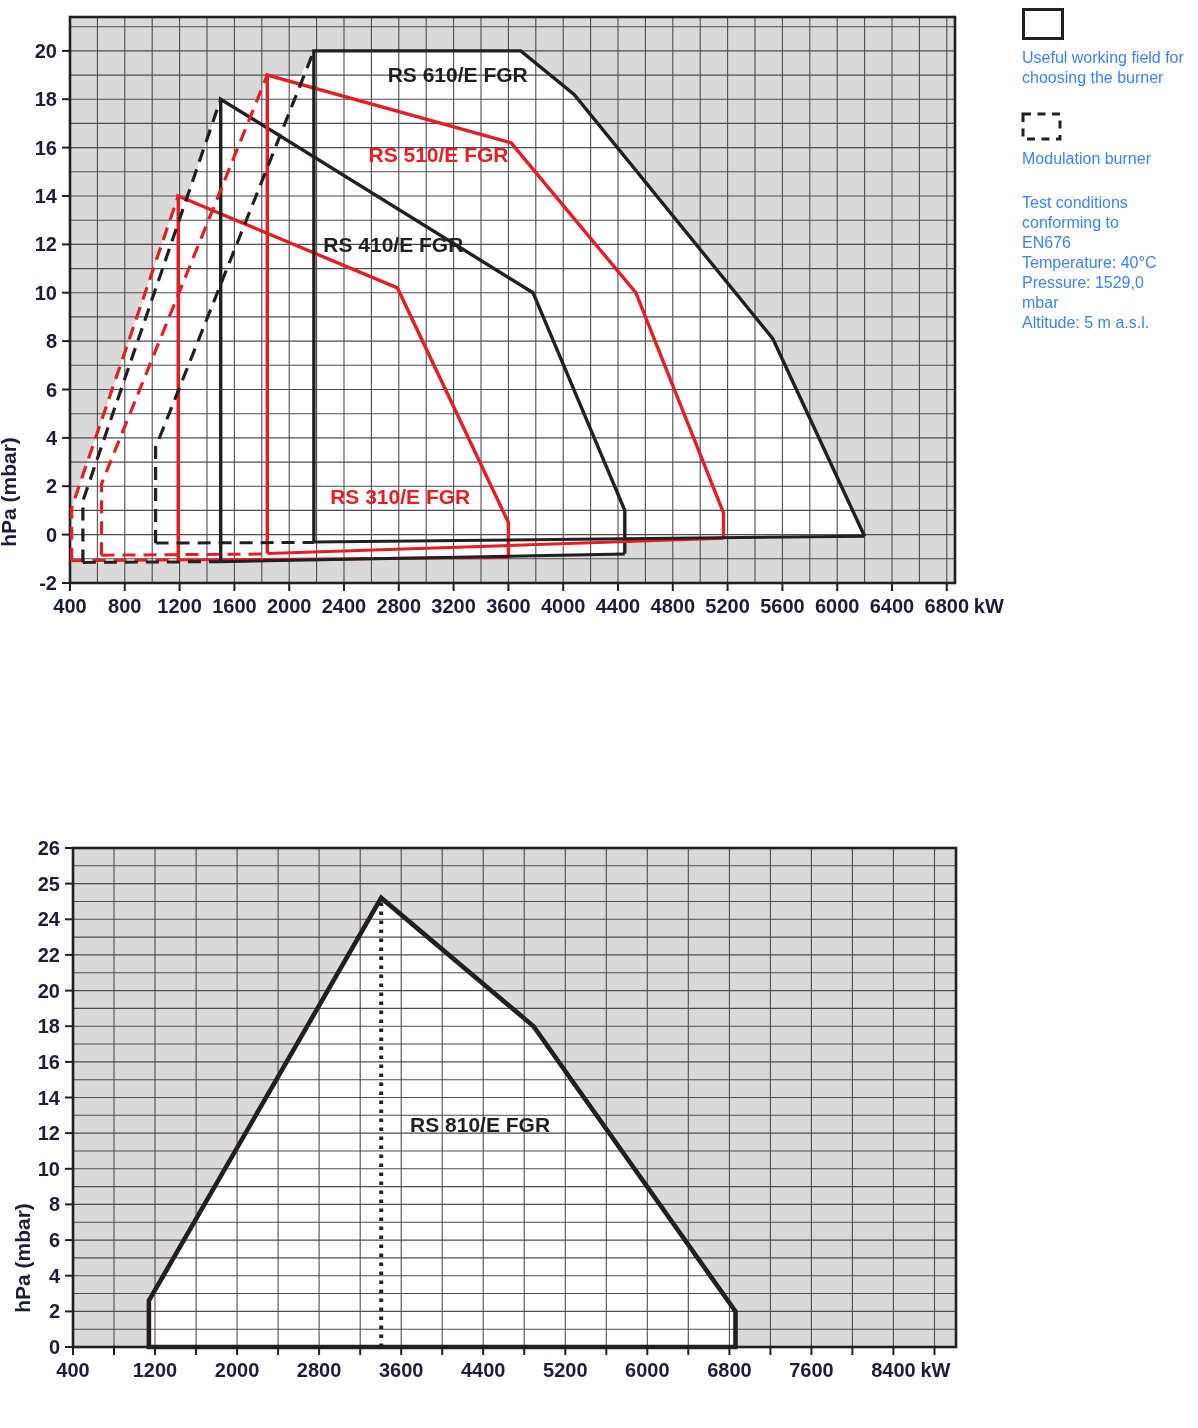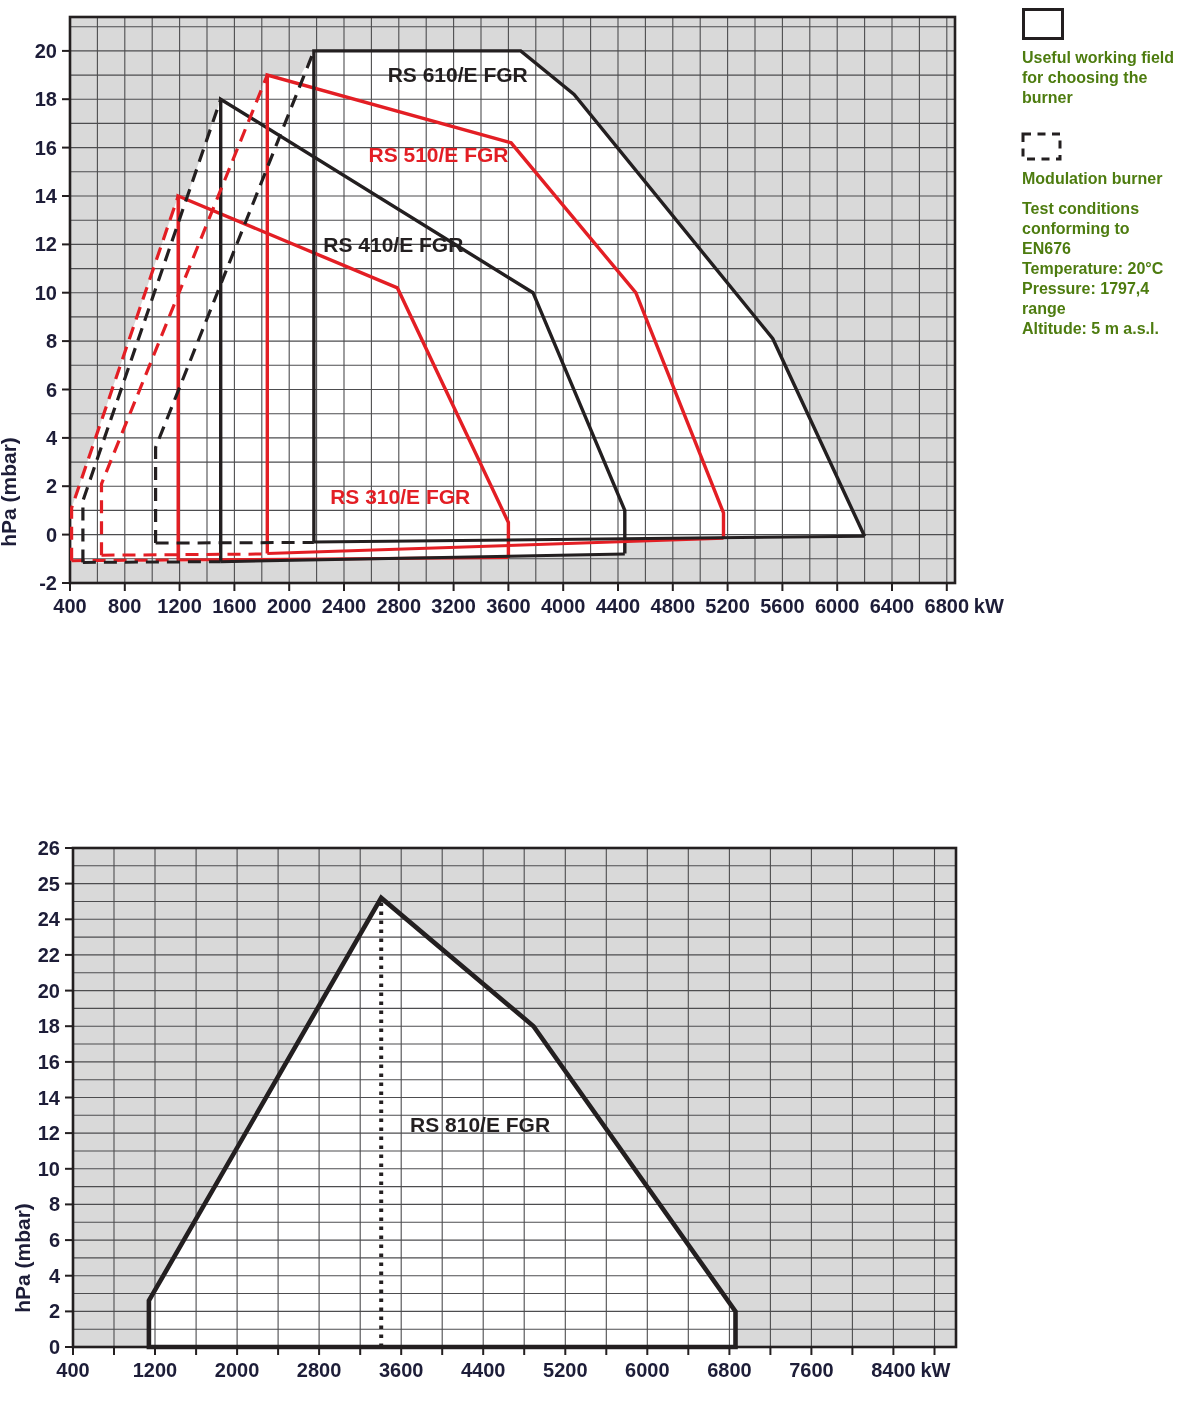--- a/index.html
+++ b/index.html
@@ -1,24 +1,24 @@
 <!DOCTYPE html>
 <html><head>
 <meta charset="utf-8">
 <style>
   html,body{margin:0;padding:0;background:#ffffff;}
   .canvas{position:relative;width:1198px;height:1428px;background:#ffffff;
           font-family:"Liberation Sans",sans-serif;overflow:hidden;}
   #charts{position:absolute;left:0;top:0;}
-  .legend{position:absolute;left:1022px;top:8px;width:174px;color:#4d7c0f;
-          font-size:16px;line-height:1.25;font-weight:700;}
+  .legend{position:absolute;left:1022px;top:8px;width:174px;color:#3b82f6;
+          font-size:16px;line-height:1.25;font-weight:400;}
   .swatch{width:36px;height:26px;border:3.5px solid #231f20;margin-bottom:8px;}
   .dash-swatch{display:block;margin:22px 0 6px -3px;}
   .ltext{margin-bottom:2px;}
-  .cond{margin-top:10px;}
+  .cond{margin-top:24px;}
   svg text{font-family:"Liberation Sans",sans-serif;}
 </style>
 </head>
 <body>
 
 <div class="canvas">
 
   <svg id="charts" width="1198" height="1428" viewBox="0 0 1198 1428">
       <g>
         <path d="M70 17 H955 V583 H70 Z M71.6 560.7 L 71.6 508.0 L 178.2 196.0 L 187.3 196.0 L 220.7 99.2 L 256.3 99.2 L 267.3 75.1 L 300.8 75.1 L 313.9 50.9 L 520.7 50.9 L 574.1 94.4 L 772.8 338.7 L 864.6 536.3 L 624.8 538.3 L 624.8 554.0 L 220.7 561.7 L 82.9 562.4 Z" fill="#d9d9d9" fill-rule="evenodd"></path>
@@ -302,20 +302,20 @@
     <div class="swatch"></div>
     <div class="ltext">Useful working field for choosing the burner</div>
     <svg class="dash-swatch" width="46" height="33">
       <rect x="4" y="4" width="37" height="25" fill="none" stroke="#231f20" stroke-width="3" stroke-dasharray="8 6.5"></rect>
     </svg>
     <div class="ltext">Modulation burner</div>
     <div class="ltext cond">
         <div>Test conditions</div>
         <div>conforming to</div>
         <div>EN676</div>
-        <div>Temperature: 20°C</div>
-        <div>Pressure: 1797,4</div>
-        <div>range</div>
+        <div>Temperature: 40°C</div>
+        <div>Pressure: 1529,0</div>
+        <div>mbar</div>
         <div>Altitude: 5 m a.s.l.</div>
       </div>
   </div>
 
 </div>
 
 </body></html>

